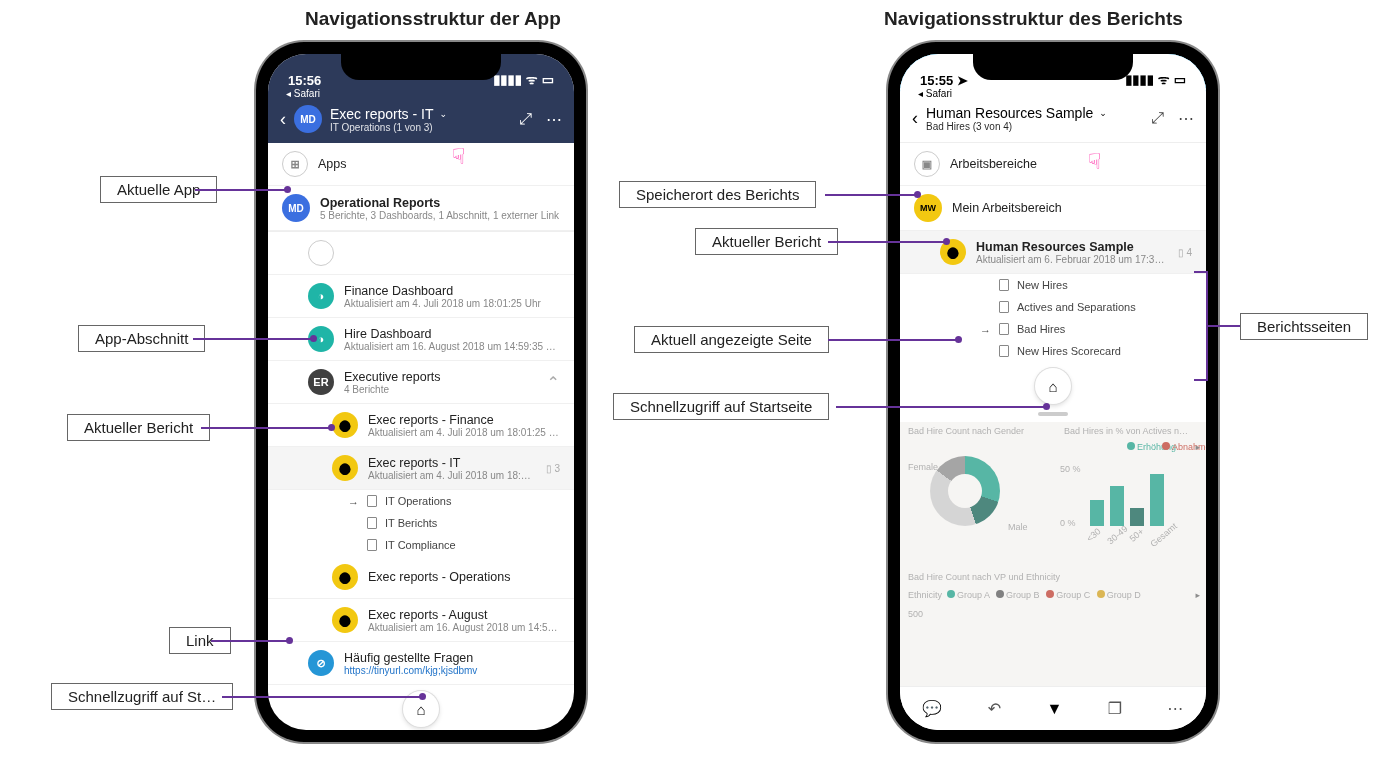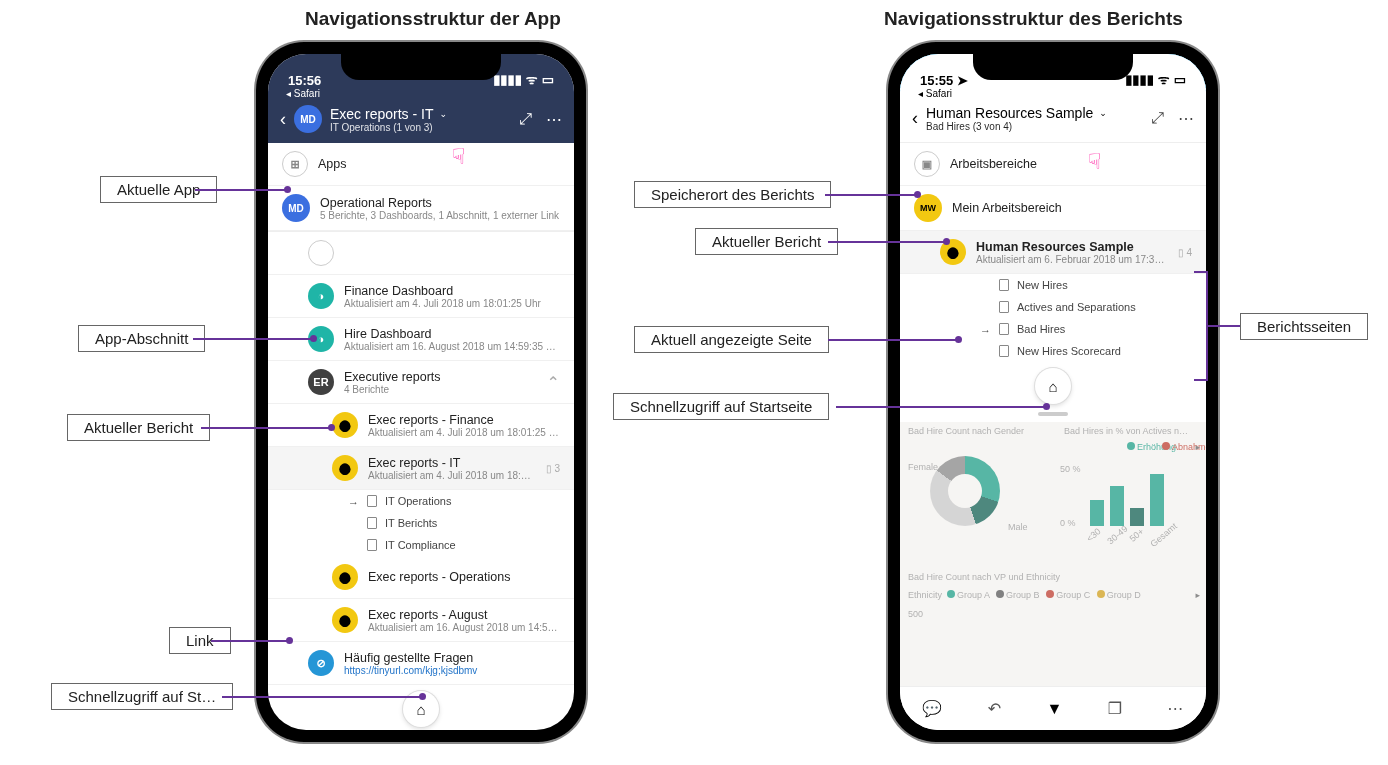--- a/index.html
+++ b/index.html
@@ -91,21 +91,21 @@
     <div class="scroll-area">
       <div class="list-row">
         <span class="row-icon" style="border:1px solid #ccc;color:#888">⊞</span>
         <div class="row-texts">
             <div class="row-title">Apps</div>
           </div>
       </div>
       <div class="list-row">
         <span class="avatar-circ" style="background:#3b6fe0;color:#fff">MD</span>
         <div class="row-texts">
-          <div class="row-title" style="font-weight:400">Operational Reports</div>
+          <div class="row-title" style="font-weight:700">Operational Reports</div>
           <div class="row-sub">5 Berichte, 3 Dashboards, 1 Abschnitt, 1 externer Link</div>
         </div>
       </div>
       <div class="list-row nested" style="border-top:1px solid #eee">
         <span class="row-icon" style="border:1px solid #ccc"></span>
         <div class="row-texts">
             <div class="row-sub" style="visibility:hidden">x</div>
           </div>
       </div>
       <div class="list-row nested">
@@ -321,21 +321,21 @@
 <div class="callout-dot" style="left:328px;top:424px"></div>
 
 <div class="callout" style="left:169px;top:627px">Link</div>
 <div class="callout-line" style="left:211px;top:640px;width:78px"></div>
 <div class="callout-dot" style="left:286px;top:637px"></div>
 
 <div class="callout" style="left:51px;top:683px">Schnellzugriff auf St…</div>
 <div class="callout-line" style="left:222px;top:696px;width:200px"></div>
 <div class="callout-dot" style="left:419px;top:693px"></div>
 
-<div class="callout" style="left:634px;top:181px">Speicherort des Berichts</div>
+<div class="callout" style="left:619px;top:181px">Speicherort des Berichts</div>
 <div class="callout-line" style="left:825px;top:194px;width:92px"></div>
 <div class="callout-dot" style="left:914px;top:191px"></div>
 
 <div class="callout" style="left:695px;top:228px">Aktueller Bericht</div>
 <div class="callout-line" style="left:828px;top:241px;width:118px"></div>
 <div class="callout-dot" style="left:943px;top:238px"></div>
 
 <div class="callout" style="left:634px;top:326px">Aktuell angezeigte Seite</div>
 <div class="callout-line" style="left:828px;top:339px;width:130px"></div>
 <div class="callout-dot" style="left:955px;top:336px"></div>

